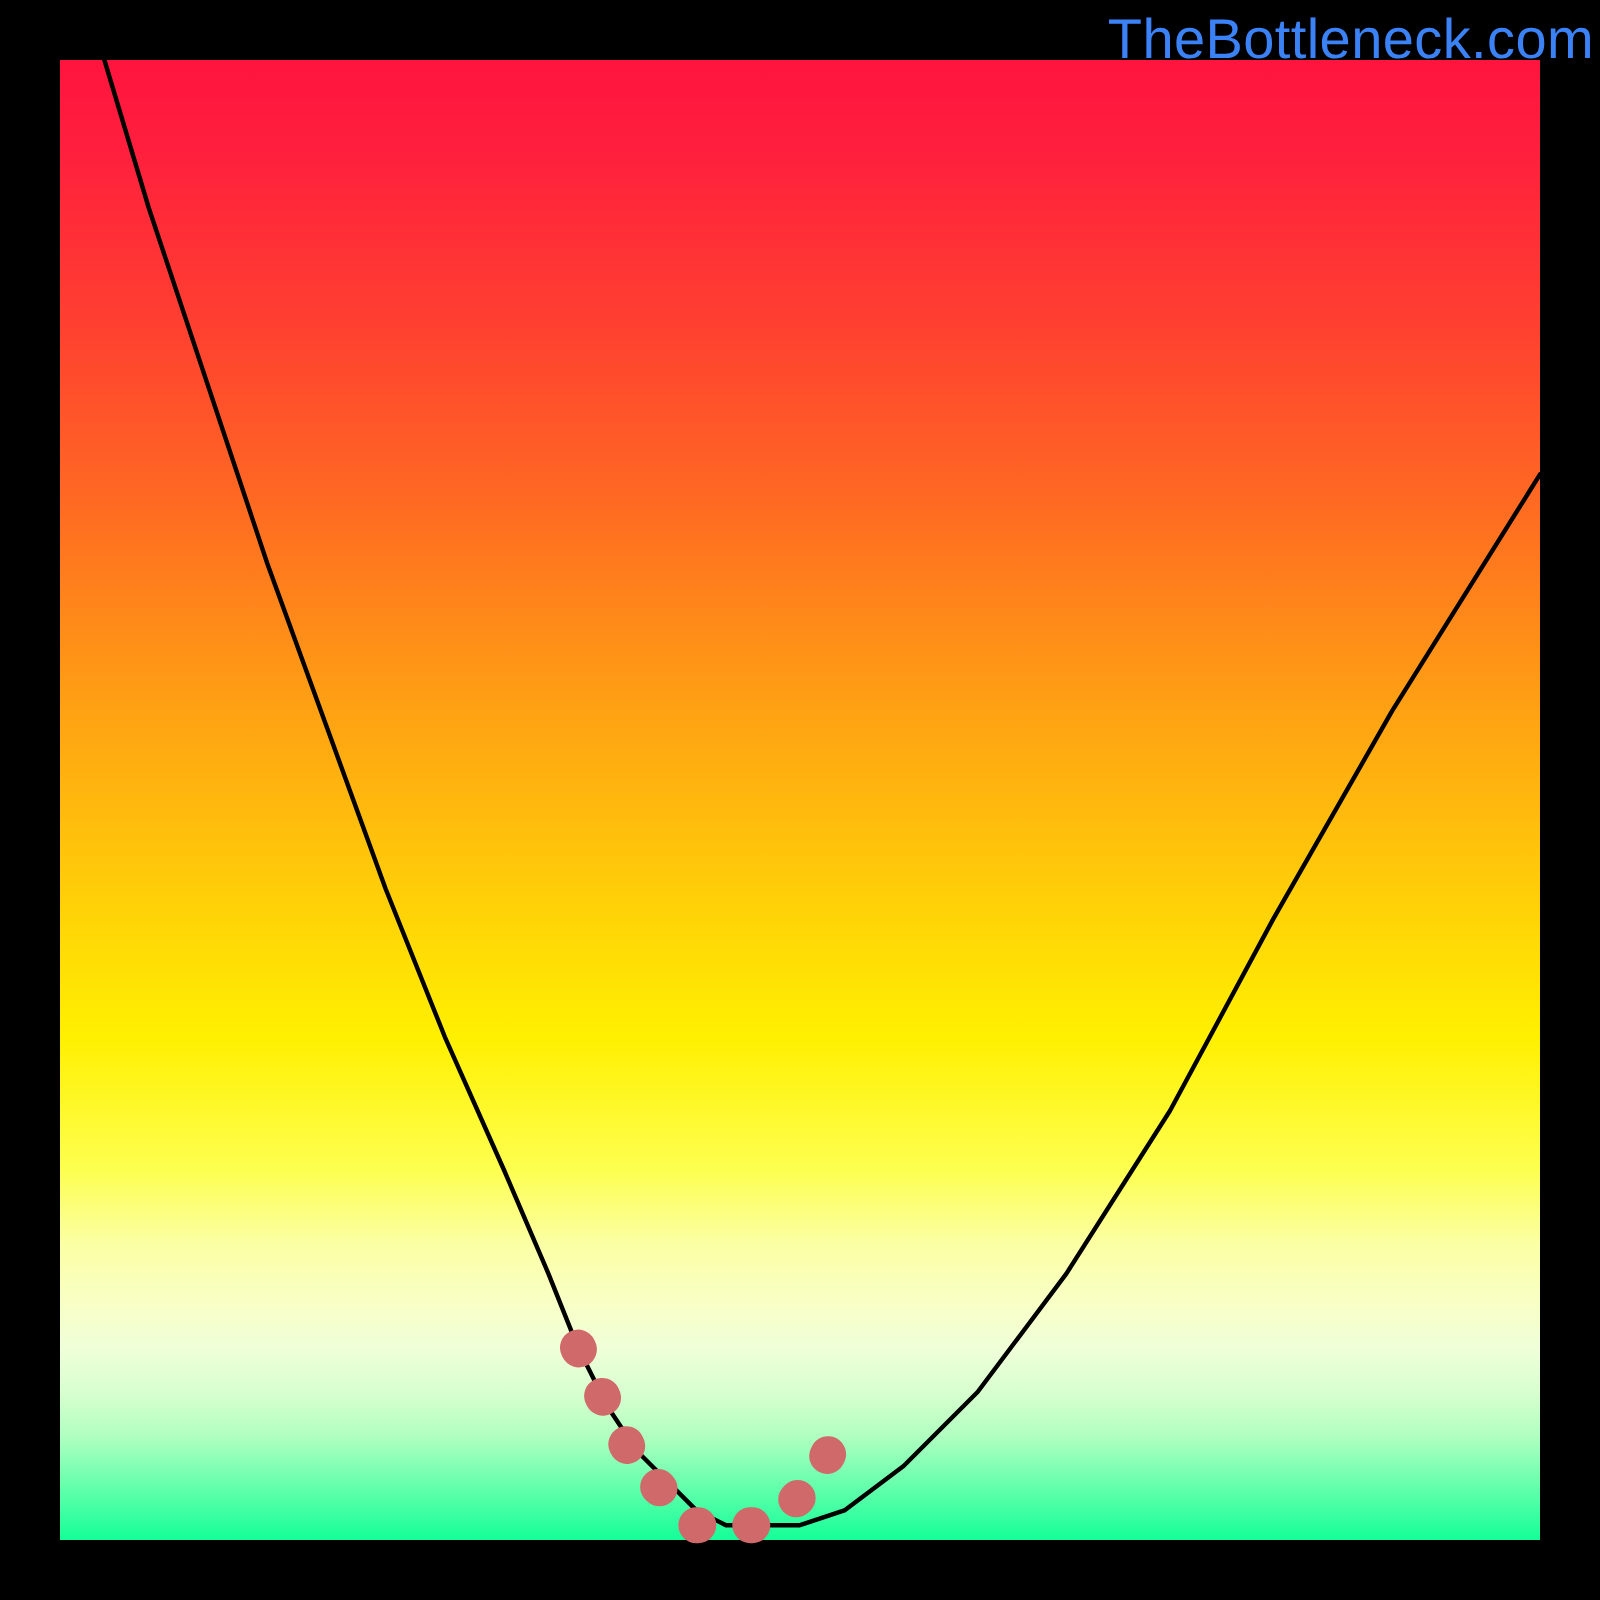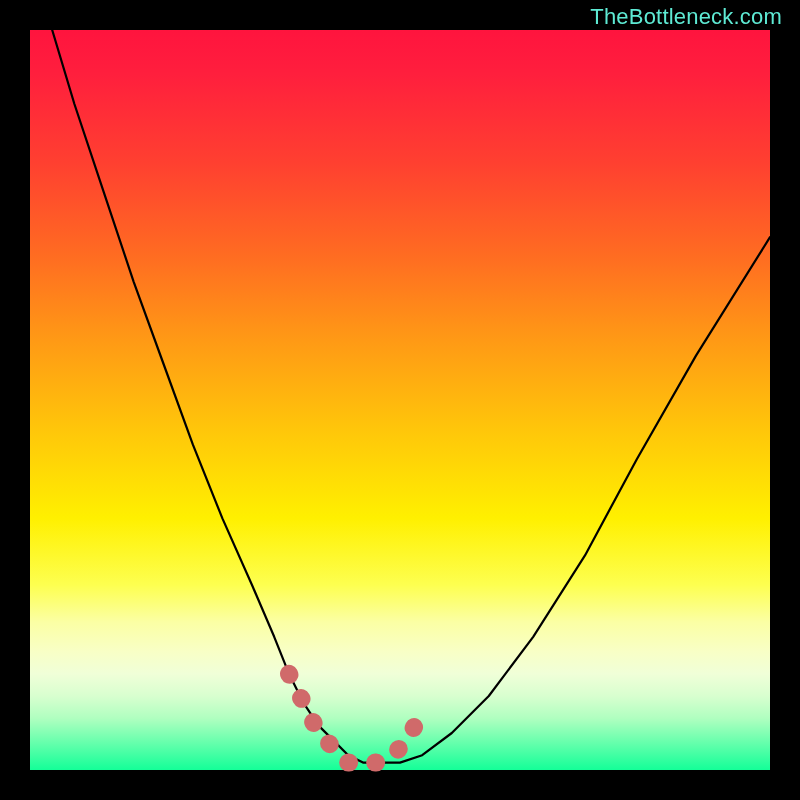--- a/index.html
+++ b/index.html
@@ -29,24 +29,24 @@
       #f8ffc6 84%,
       #f0ffd8 87%,
       #d8ffcf 90%,
       #b0ffc0 93%,
       #6dffae 96%,
       #14ff98 100%);
   }
   .watermark {
     position: absolute;
     top: 4px;
-    right: 18px;
+    right: 3px;
     font-family: Arial, Helvetica, sans-serif;
-    font-size: 22px;
-    color: #5eead4;
+    font-size: 28px;
+    color: #3b82f6;
     letter-spacing: 0.2px;
     user-select: none;
   }
   svg.curve {
     position: absolute;
     left: 0; top: 0;
     width: 740px; height: 740px;
     overflow: visible;
   }
 </style>

